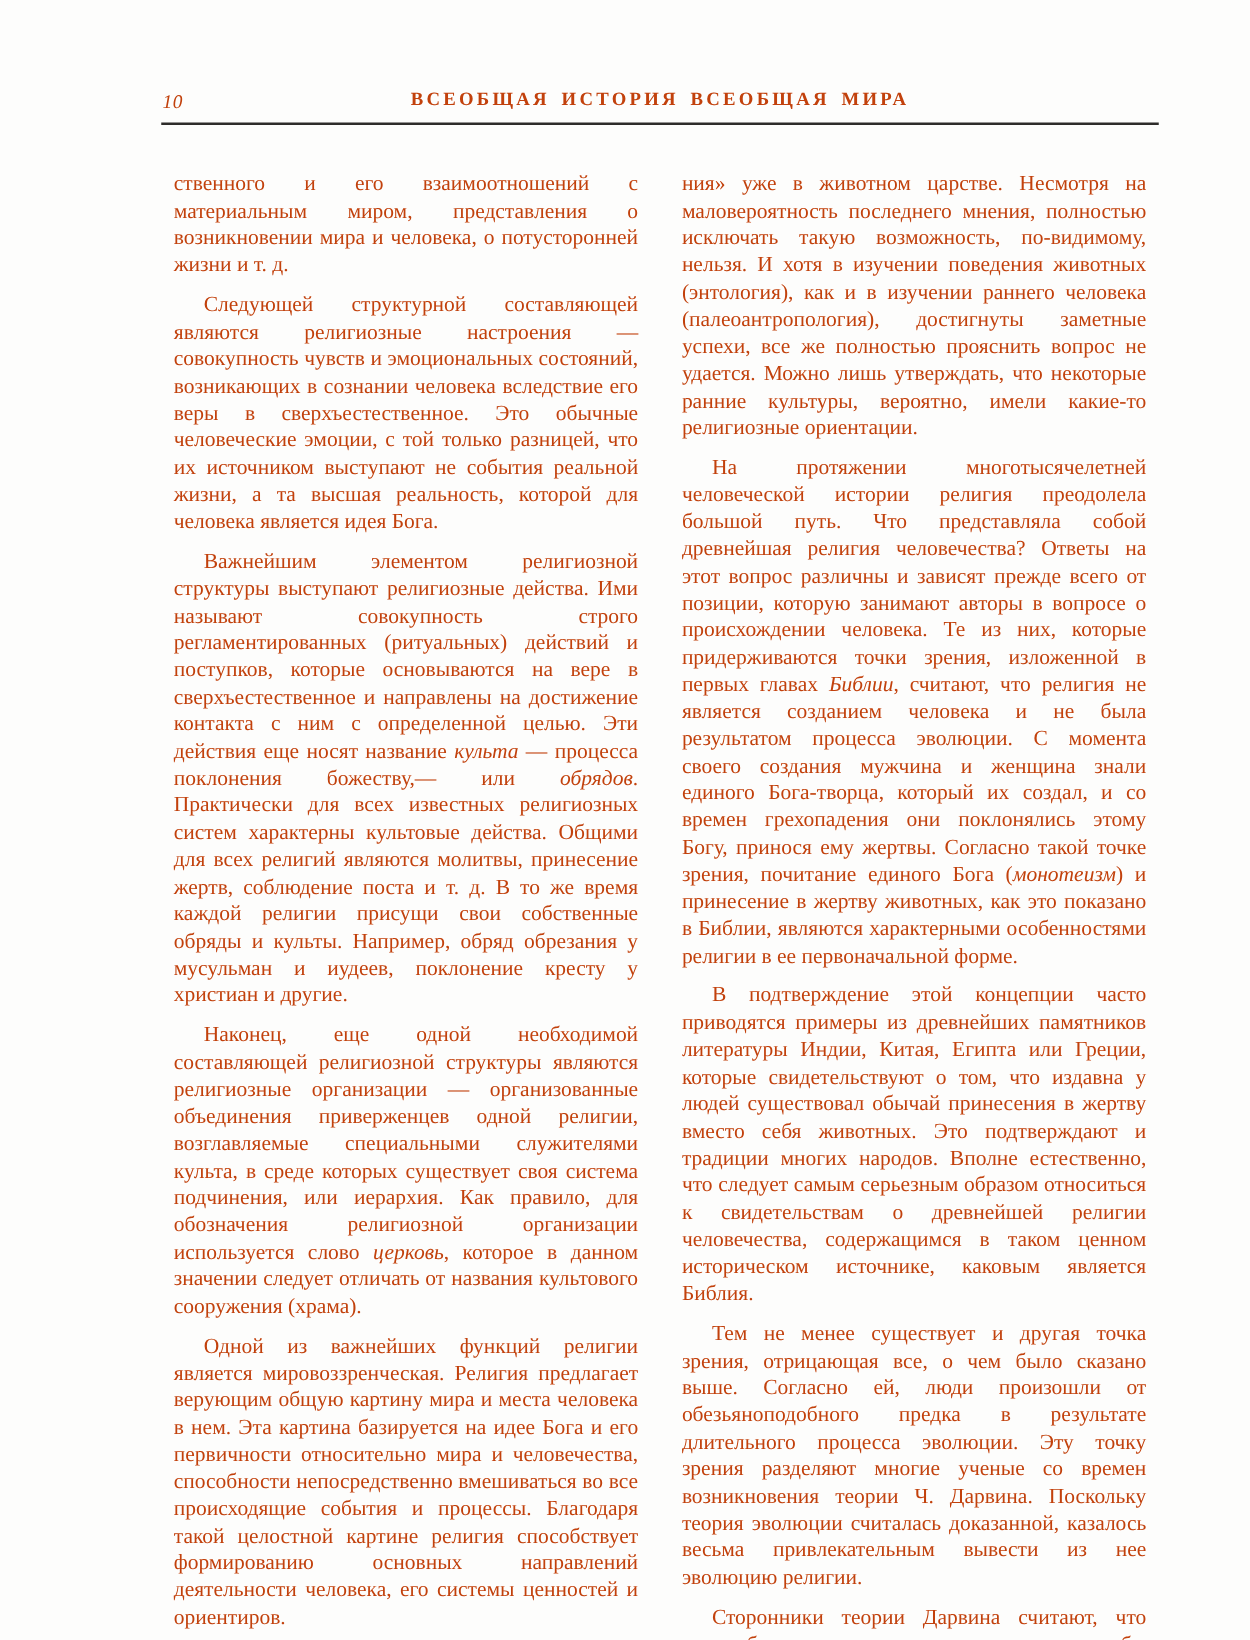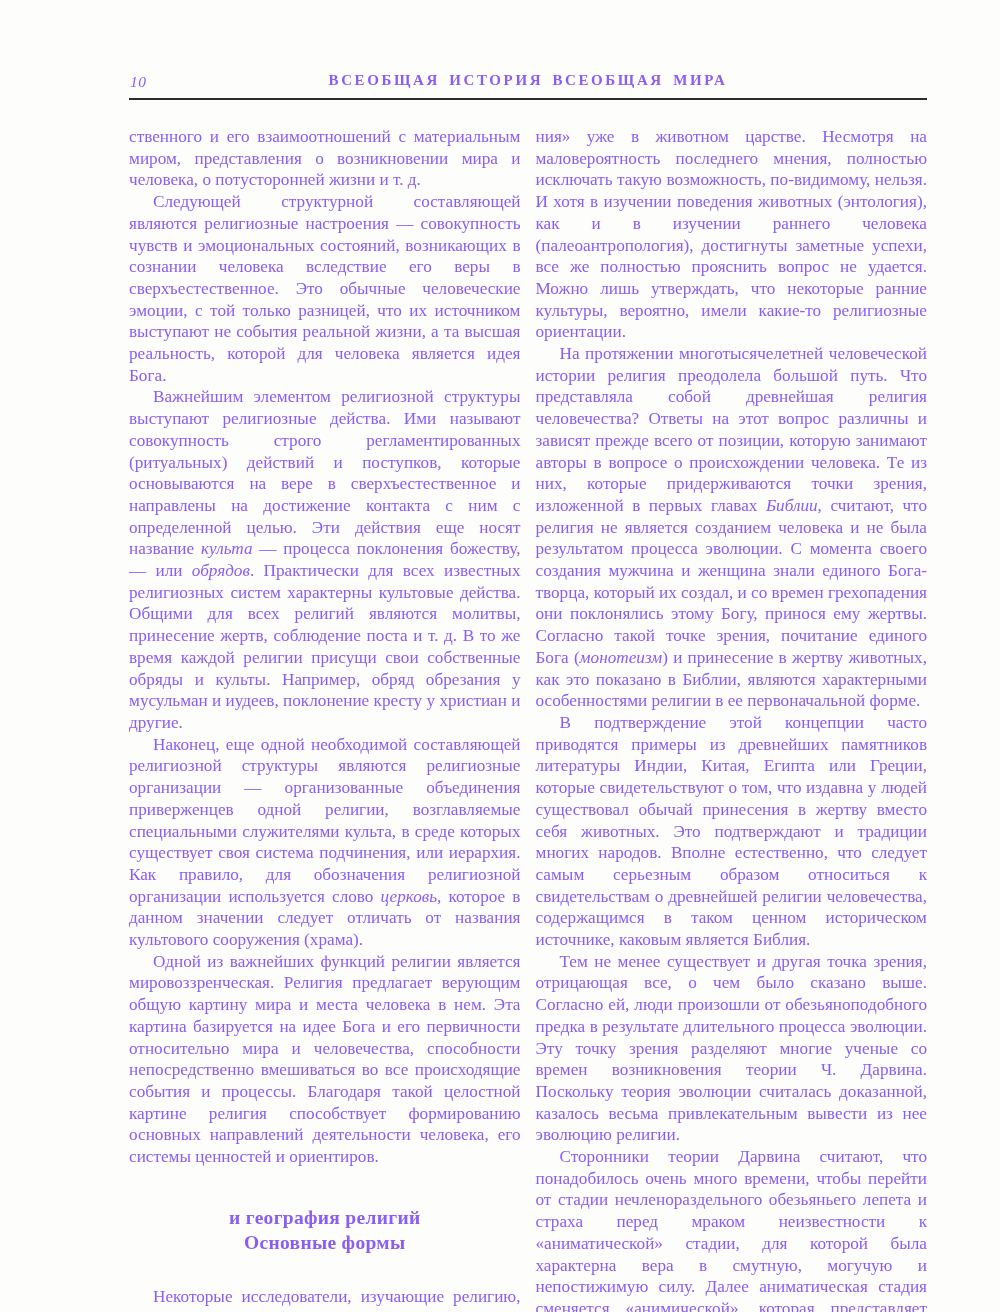--- a/index.html
+++ b/index.html
@@ -7,21 +7,21 @@
     padding: 0;
     background: #ffffff;
   }
   .page {
     position: relative;
     width: 1000px;
     height: 1312px;
     background: #fdfdfc;
     overflow: hidden;
     font-family: "Liberation Serif", "DejaVu Serif", serif;
-    color: #8b5cf6;
+    color: #c2410c;
   }
   
   .page-header {
     position: absolute;
     top: 70px;
     left: 129px;
     width: 798px;
   }
   .page-number {
     position: absolute;
@@ -52,21 +52,21 @@
     left: 129px;
     width: 798px;
     display: flex;
     gap: 15px;
   }
   .column {
     flex: 1 1 0;
     min-width: 0;
   }
   .para {
-    margin: 0;
+    margin: 10px;
     font-size: 17.2px;
     line-height: 21.7px;
     text-align: justify;
     hyphens: auto;
     -webkit-hyphens: auto;
   }
   .para.indent { text-indent: 24px; font-family: Liberation Serif, serif; }
   .subheading {
     margin: 37px 0 31px 0;
     text-align: center;

